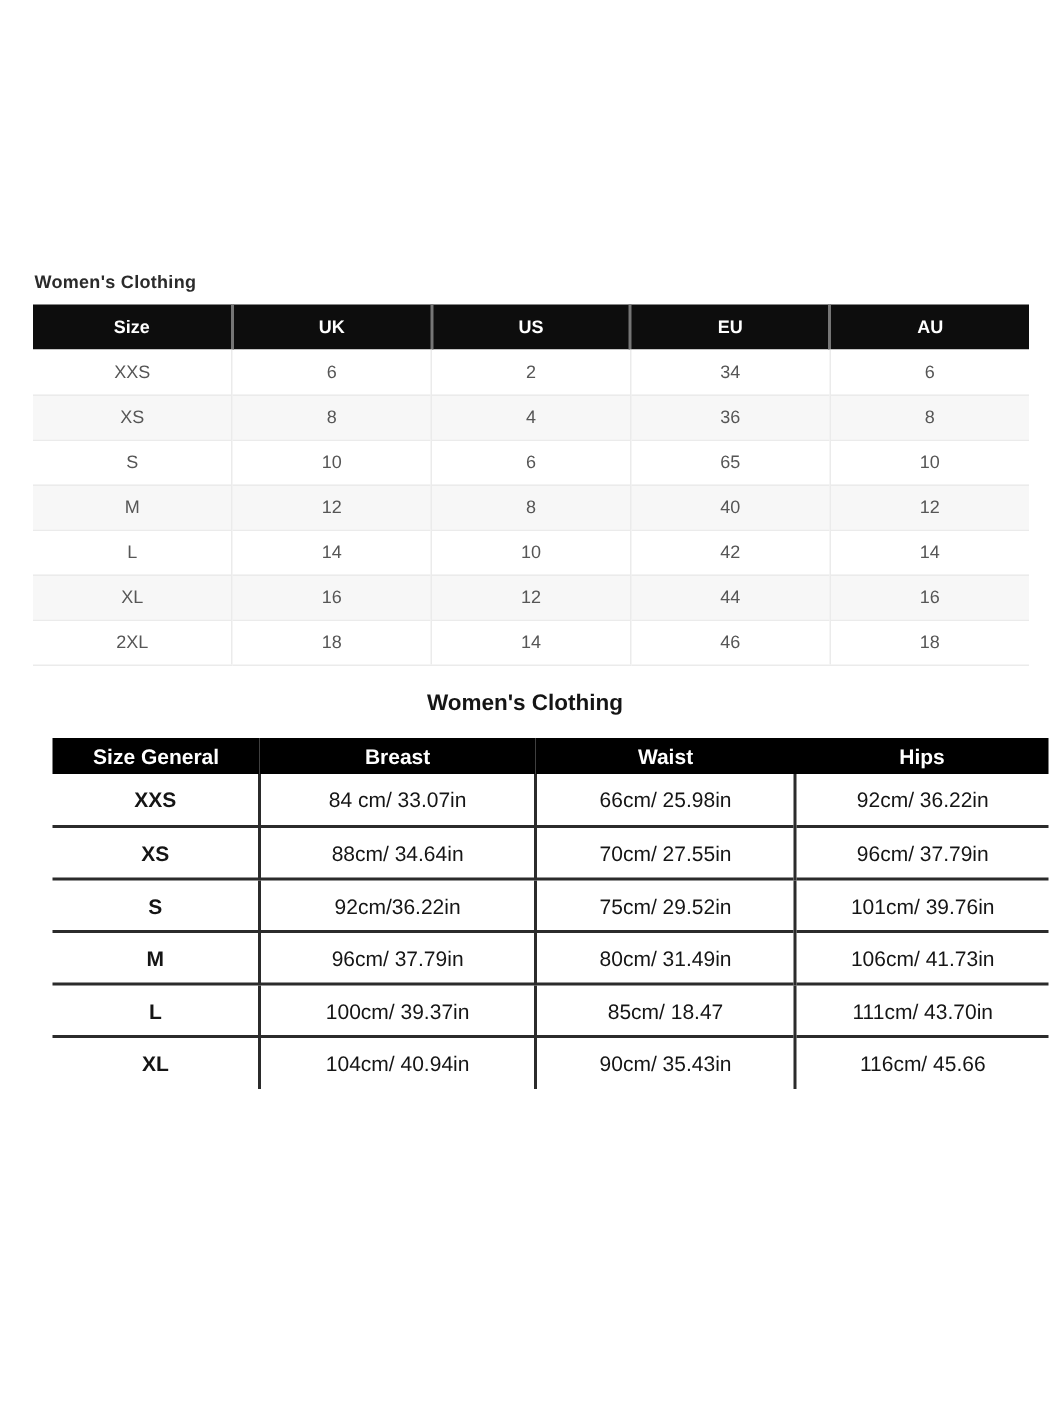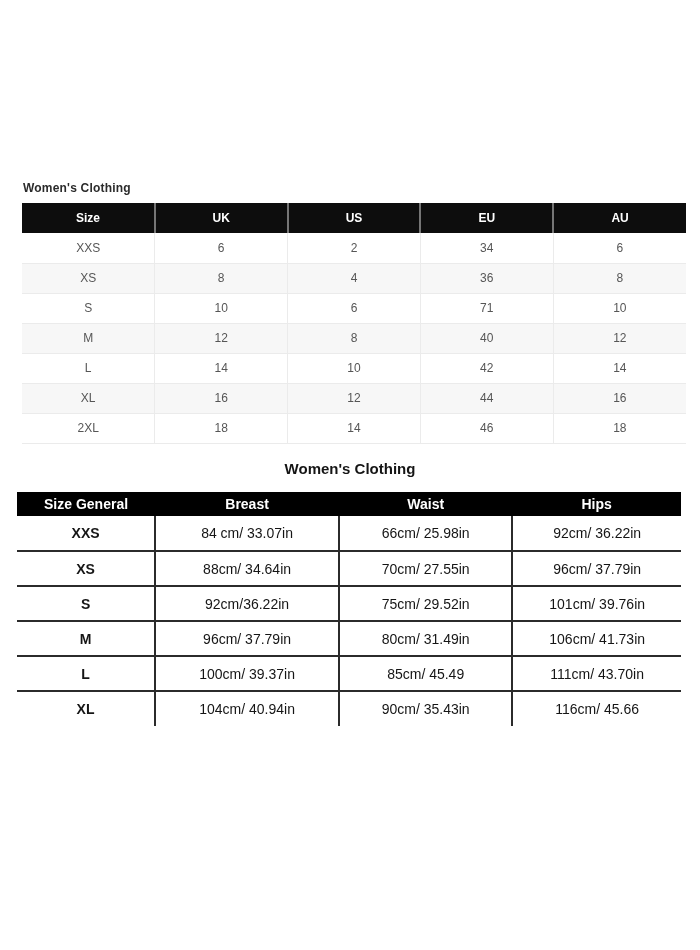--- a/index.html
+++ b/index.html
@@ -65,21 +65,21 @@
     left: 18px;
     top: 460px;
     width: 664px;
     text-align: center;
     font-size: 15px;
     font-weight: 700;
     color: var(--t2-text, #151515);
   }
   table.t2 {
     position: absolute;
-    left: 17px;
+    left: 35px;
     top: 492px;
     width: 664px;
     border-collapse: collapse;
     table-layout: fixed;
   }
   table.t2 col.c1 { width: 20.8%; }
   table.t2 col.c2 { width: 27.7%; }
   table.t2 col.c3 { width: 26.1%; }
   table.t2 col.c4 { width: 25.4%; }
   table.t2 th {
@@ -133,21 +133,21 @@
           <td>XS</td>
           <td>8</td>
           <td>4</td>
           <td>36</td>
           <td>8</td>
         </tr>
         <tr>
           <td>S</td>
           <td>10</td>
           <td>6</td>
-          <td>71</td>
+          <td>65</td>
           <td>10</td>
         </tr>
         <tr>
           <td>M</td>
           <td>12</td>
           <td>8</td>
           <td>40</td>
           <td>12</td>
         </tr>
         <tr>
@@ -212,21 +212,21 @@
         </tr>
         <tr>
           <td>M</td>
           <td>96cm/ 37.79in</td>
           <td>80cm/ 31.49in</td>
           <td>106cm/ 41.73in</td>
         </tr>
         <tr>
           <td>L</td>
           <td>100cm/ 39.37in</td>
-          <td>85cm/ 45.49</td>
+          <td>85cm/ 18.47</td>
           <td>111cm/ 43.70in</td>
         </tr>
         <tr>
           <td>XL</td>
           <td>104cm/ 40.94in</td>
           <td>90cm/ 35.43in</td>
           <td>116cm/ 45.66</td>
         </tr>
       </tbody>
   </table>

